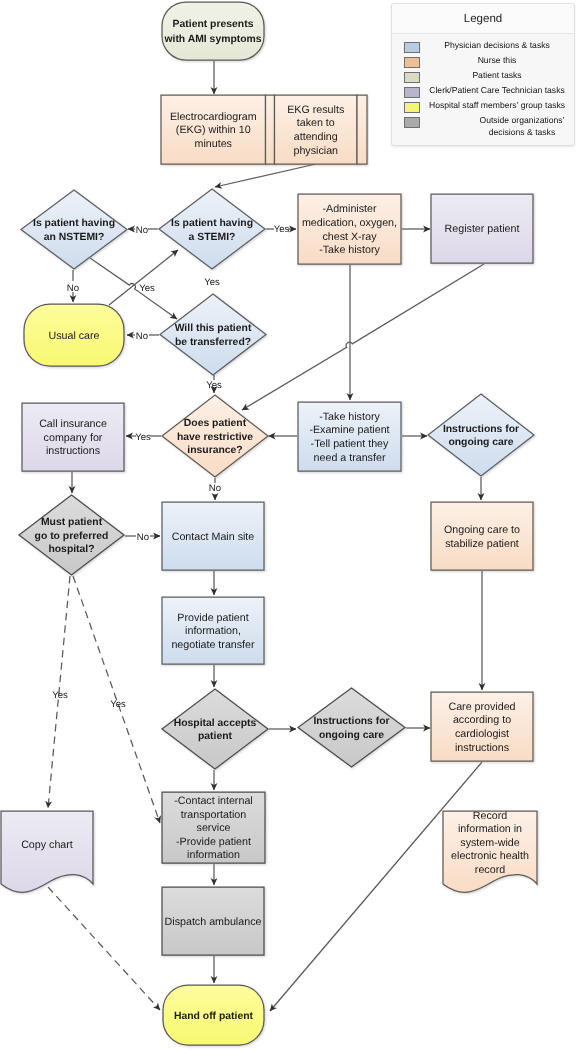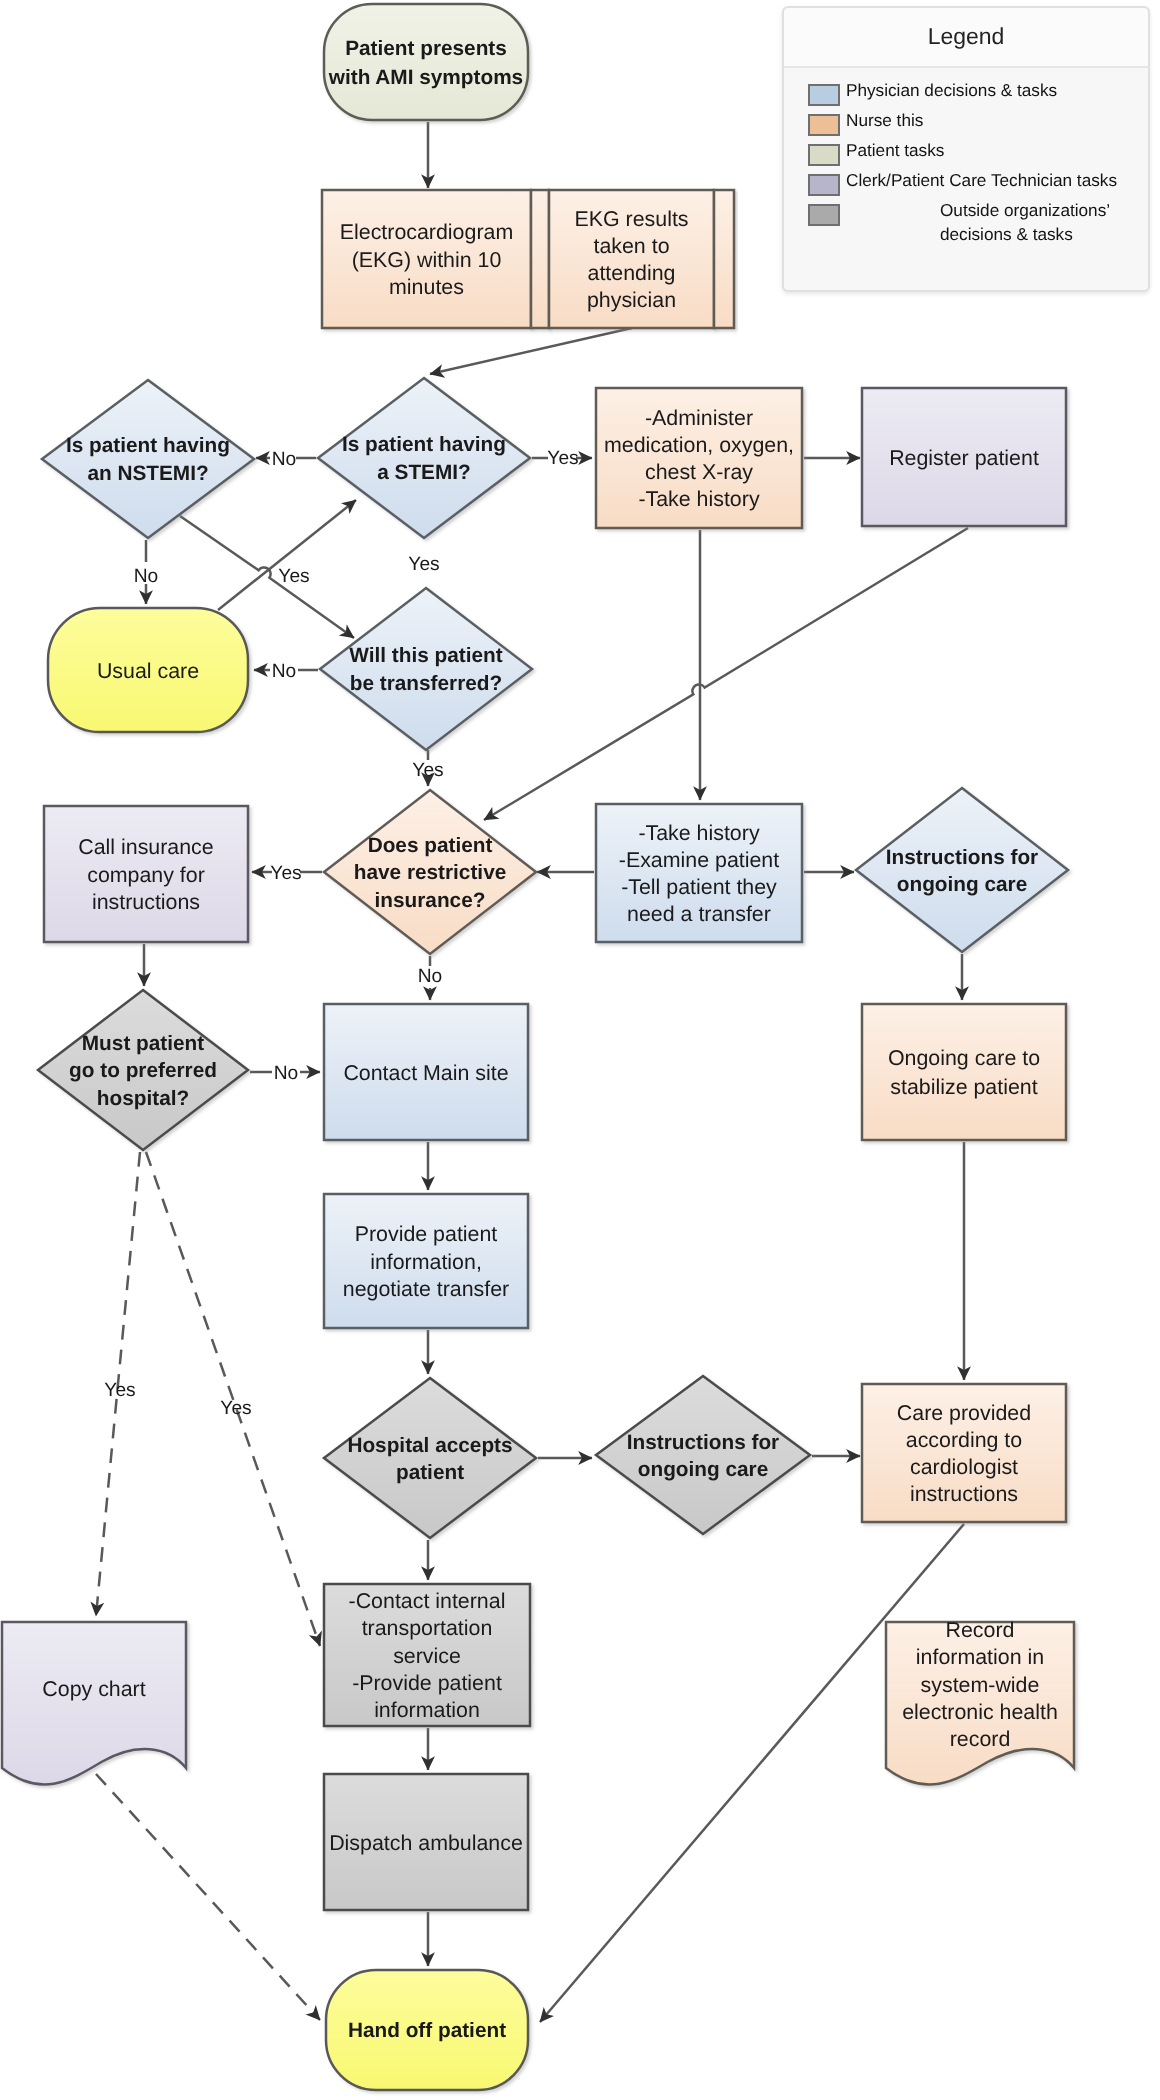--- a/index.html
+++ b/index.html
@@ -13,21 +13,21 @@
 .nlabel{text-anchor:middle;}
 .elabel{text-anchor:middle;font-size:9.6px;}
 #legend{position:absolute;left:391px;top:3px;width:184px;height:143px;
     background:#f7f7f7;border:1px solid #e0e0e0;border-radius:3px;
     box-shadow:0 1px 2px rgba(0,0,0,.10);box-sizing:border-box;}
 #legend-head{height:29px;border-bottom:1px solid #e6e6e6;
     display:flex;align-items:center;justify-content:center;background:#fbfbfb;
     border-radius:3px 3px 0 0;}
 #legend-title{font-size:11.5px;color:#232323;}
 #legend-body{padding:6px 0 0 12px;}
-.legrow{display:flex;align-items:flex-start;height:15px;overflow:visible;}
+.legrow{display:flex;align-items:flex-start;height:15px;overflow:visible;text-align:center;}
 .legsw{width:16px;height:11px;margin-top:2px;border:1px solid #6f6f6f;
     flex:0 0 auto;box-sizing:border-box;}
 .leglab{font-size:8.6px;color:#131313;margin-left:3px;line-height:11.5px;
     width:148px;white-space:nowrap;}
 .legrow.wrap .leglab{white-space:normal;margin-left:7px;}
 .legrow.wrap{height:auto;gap:43px;}
 </style>
 </head>
 <body>
 
@@ -246,19 +246,23 @@
           <span class="leglab">Nurse this</span>
         </div>
     <div class="legrow">
           <span class="legsw" style="background:#dadbc7"></span>
           <span class="leglab">Patient tasks</span>
         </div>
     <div class="legrow">
           <span class="legsw" style="background:#b7b5cc"></span>
           <span class="leglab">Clerk/Patient Care Technician tasks</span>
         </div>
+    <div class="legrow">
+          <span class="legsw" style="background:#f4f47a"></span>
+          <span class="leglab">Hospital staff members’ group tasks</span>
+        </div>
     <div class="legrow wrap">
           <span class="legsw" style="background:#aaaaaa"></span>
           <span class="leglab">Outside organizations’ decisions &amp; tasks</span>
         </div>
   </div>
 </div>
 </div>
 
 </body></html>

